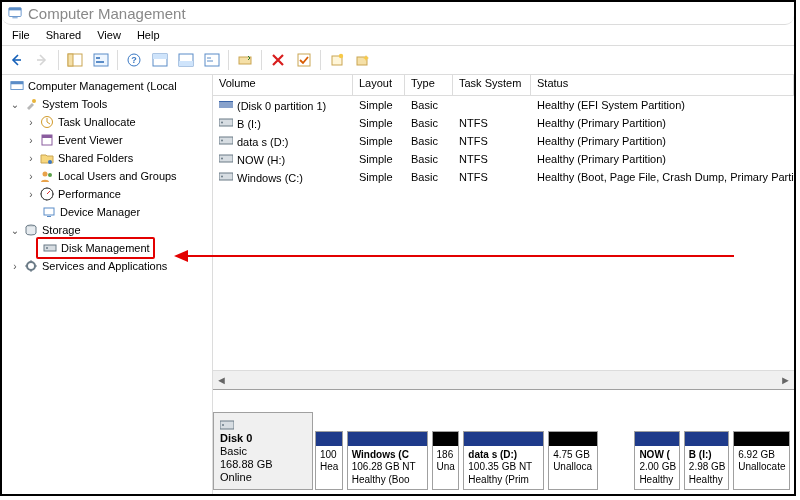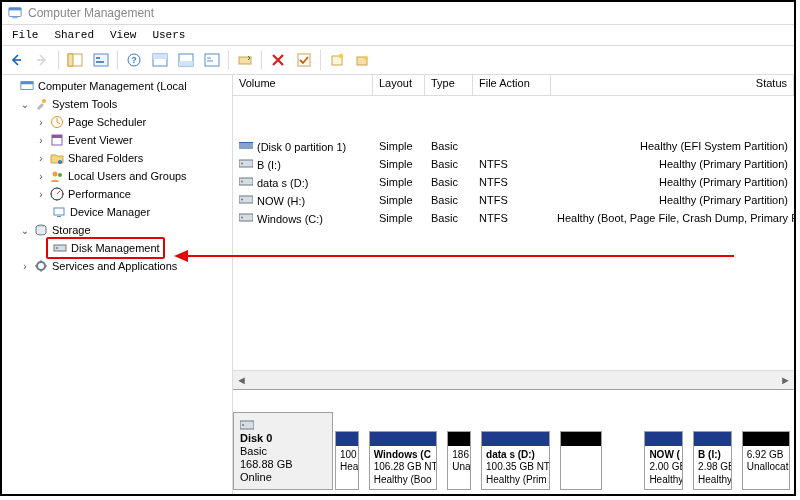--- a/index.html
+++ b/index.html
@@ -1,37 +1,37 @@
 <!DOCTYPE html>
 <html><head>
 <meta charset="utf-8">
 <style>
   html,body{margin:0;padding:0;font-family:"Segoe UI",Tahoma,sans-serif;font-size:11px;color:#000;}
   .window{width:796px;height:496px;border:2px solid #000;background:#fff;display:flex;flex-direction:column;box-sizing:border-box;position:relative;}
-  .titlebar{height:22px;display:flex;align-items:center;padding:0 6px;color:#888;font-size:12px;border-bottom:1px solid #dcdcdc;}
+  .titlebar{height:22px;display:flex;align-items:center;padding:0 6px;color:#888;font-size:15px;border-bottom:1px solid #dcdcdc;border-radius:9px;}
   .titlebar svg{margin-right:6px;}
-  .menubar{height:20px;display:flex;align-items:center;padding:0 2px;border-bottom:1px solid #dcdcdc;font-family:Liberation Mono, monospace;}
+  .menubar{height:20px;display:flex;align-items:center;padding:0 2px;border-bottom:1px solid #dcdcdc;}
   .menubar div{padding:2px 8px;cursor:default;}
   .toolbar{height:28px;display:flex;align-items:center;padding:0 2px;border-bottom:1px solid #dcdcdc;gap:2px;}
   .tbtn{width:22px;height:22px;display:flex;align-items:center;justify-content:center;border:1px solid transparent;}
   .tsep{width:1px;height:20px;background:#dcdcdc;margin:0 2px;}
   .body{flex:1;display:flex;min-height:0;}
-  .tree{width:210px;border-right:1px solid #dcdcdc;padding:2px 10px;overflow:hidden;white-space:nowrap;}
+  .tree{width:210px;border-right:1px solid #dcdcdc;padding:2px 0;overflow:hidden;white-space:nowrap;}
   .titem{display:flex;align-items:center;height:18px;padding-left:4px;cursor:default;}
   .titem .tw{width:10px;display:inline-block;text-align:center;color:#555;font-size:10px;}
   .titem .ic{width:16px;height:16px;display:inline-flex;align-items:center;justify-content:center;margin:0 3px;}
   .titem span.lbl{white-space:nowrap;overflow:hidden;}
   .hl{display:inline-flex;align-items:center;border:2px solid #e30000;border-radius:2px;padding:1px 3px 1px 1px;}
   .right{flex:1;display:flex;flex-direction:column;min-width:0;}
-  .grid{flex:1;display:flex;flex-direction:column;min-height:0;gap:41px;}
+  .grid{flex:1;display:flex;flex-direction:column;min-height:0;}
   .ghead{display:flex;height:20px;border-bottom:1px solid #dcdcdc;}
   .ghead div{border-right:1px solid #dcdcdc;padding:2px 6px;color:#000;background:#fff;white-space:nowrap;overflow:hidden;box-sizing:border-box;}
   .grow{display:flex;height:18px;align-items:center;}
   .grow div{padding:0 6px;white-space:nowrap;overflow:hidden;box-sizing:border-box;}
-  .c0{width:140px;} .c1{width:52px;} .c2{width:48px;} .c3{width:78px;} .c4{flex:1;text-align:right;}
+  .c0{width:140px;} .c1{width:52px;} .c2{width:48px;} .c3{width:78px;} .c4{flex:1;}
   .gbody{flex:1;overflow:hidden;}
   .hscroll{height:18px;border-top:1px solid #dcdcdc;background:#f0f0f0;display:flex;align-items:center;justify-content:space-between;padding:0 3px;color:#666;}
   .diskmap{height:96px;border-top:1px solid #a0a0a0;display:flex;align-items:flex-end;padding:4px 4px 4px 0;gap:2px;}
   .diskbox{width:100px;background:#f0f0f0;border:1px solid #a0a0a0;padding:6px;box-sizing:border-box;font-size:11px;display:flex;flex-direction:column;gap:1px;}
   .part{border:1px solid #a0a0a0;display:flex;flex-direction:column;min-width:0;box-sizing:border-box;}
   .pband{height:14px;}
   .pbody{flex:1;padding:3px 4px;font-size:10px;line-height:1.25;overflow:hidden;white-space:nowrap;}
   .arrow{position:absolute;pointer-events:none;}
   .vol-ic{display:inline-flex;width:14px;height:12px;margin-right:4px;align-items:center;}
 </style>
@@ -46,21 +46,21 @@
         <rect x="1" y="2" width="14" height="3" fill="#5a8cc7"></rect>
         <rect x="5" y="13" width="6" height="1" fill="#5a8cc7"></rect>
       </svg>
     <span>Computer Management</span>
   </div>
 
   <div class="menubar">
     <div>File</div>
     <div>Shared</div>
     <div>View</div>
-    <div>Users</div>
+    <div>Help</div>
   </div>
 
   <div class="toolbar">
     <div class="tbtn">
         <svg width="14" height="14" viewBox="0 0 14 14">
           <path d="M9 2 L4 7 L9 12" fill="none" stroke="#1560b8" stroke-width="1.6"></path>
           <path d="M4 7 H12" stroke="#1560b8" stroke-width="1.6"></path>
         </svg>
       </div>
     <div class="tbtn" style="opacity:.35">
@@ -165,21 +165,21 @@
         <span class="lbl">System Tools</span>
       </div>
       <div class="titem" style="padding-left:24px">
           <span class="tw">›</span>
           <span class="ic">
             <svg width="14" height="14" viewBox="0 0 14 14">
               <circle cx="7" cy="7" r="5.5" fill="#fff" stroke="#d19a2a"></circle>
               <path d="M7 3v4l3 2" stroke="#d19a2a" fill="none"></path>
             </svg>
           </span>
-          <span class="lbl">Page Scheduler</span>
+          <span class="lbl">Task Unallocate</span>
         </div>
       <div class="titem" style="padding-left:24px">
           <span class="tw">›</span>
           <span class="ic">
             <svg width="14" height="14" viewBox="0 0 14 14">
               <rect x="2" y="2" width="10" height="10" fill="#fff" stroke="#8a5c9e"></rect>
               <rect x="2" y="2" width="10" height="3" fill="#8a5c9e"></rect>
             </svg>
           </span>
           <span class="lbl">Event Viewer</span>
@@ -257,21 +257,21 @@
           <span class="lbl">Services and Applications</span>
         </div>
     </div>
 
     <div class="right">
       <div class="grid">
         <div class="ghead">
           <div class="c0">Volume</div>
           <div class="c1">Layout</div>
           <div class="c2">Type</div>
-          <div class="c3">File Action</div>
+          <div class="c3">Task System</div>
           <div class="c4">Status</div>
         </div>
         <div class="gbody" id="gbody">
             <div class="grow">
               <div class="c0"><span class="vol-ic">
                   <svg width="14" height="12" viewBox="0 0 14 12">
                     <rect x="0" y="3" width="14" height="7" fill="#3b65a9"></rect>
                     <path d="M0 5h14M0 7h14M0 9h14" stroke="#fff" stroke-width="0.8"></path>
                   </svg>
                 </span>(Disk 0 partition 1)</div>
@@ -341,39 +341,40 @@
               <svg width="14" height="12" viewBox="0 0 14 12">
                 <rect x="0" y="2" width="14" height="8" fill="#d7dde2" stroke="#6a7a86"></rect>
                 <circle cx="3" cy="6" r="1" fill="#6a7a86"></circle>
               </svg>
             </span>
           <b>Disk 0</b>
           <span>Basic</span>
           <span>168.88 GB</span>
           <span>Online</span>
         </div>
-        <div id="parts" style="flex:1;display:flex;gap:10px;min-width:0;">
+        <div id="parts" style="flex:1;display:flex;gap:4px;min-width:0;">
             <div class="part" style="width: 34px;">
               <div class="pband" style="background:#1e3a8a"></div>
               <div class="pbody">100<br>Hea</div>
             </div>
             <div class="part" style="width: 100px;">
               <div class="pband" style="background:#1e3a8a"></div>
               <div class="pbody"><b>Windows  (C</b><br>106.28 GB NT<br>Healthy (Boo</div>
             </div>
             <div class="part" style="width: 34px;">
               <div class="pband" style="background:#000000"></div>
               <div class="pbody">186<br>Una</div>
             </div>
             <div class="part" style="width: 100px;">
               <div class="pband" style="background:#1e3a8a"></div>
               <div class="pbody"><b>data s  (D:)</b><br>100.35 GB NT<br>Healthy (Prim</div>
             </div>
             <div class="part" style="width: 62px;">
               <div class="pband" style="background:#000000"></div>
+              <div class="pbody">4.75 GB<br>Unalloca</div>
             </div>
             <div class="part" style="width: 56px; margin-left: 32px;">
               <div class="pband" style="background:#1e3a8a"></div>
               <div class="pbody"><b>NOW  (</b><br>2.00 GB<br>Healthy</div>
             </div>
             <div class="part" style="width: 56px;">
               <div class="pband" style="background:#1e3a8a"></div>
               <div class="pbody"><b>B  (I:)</b><br>2.98 GB<br>Healthy</div>
             </div>
             <div class="part" style="width: 70px;">

